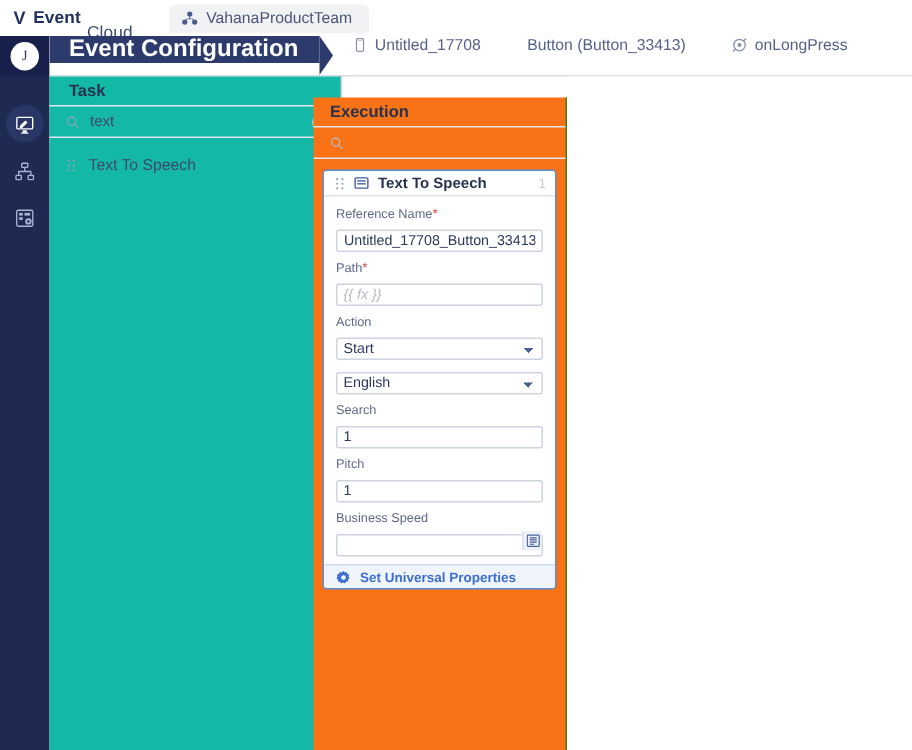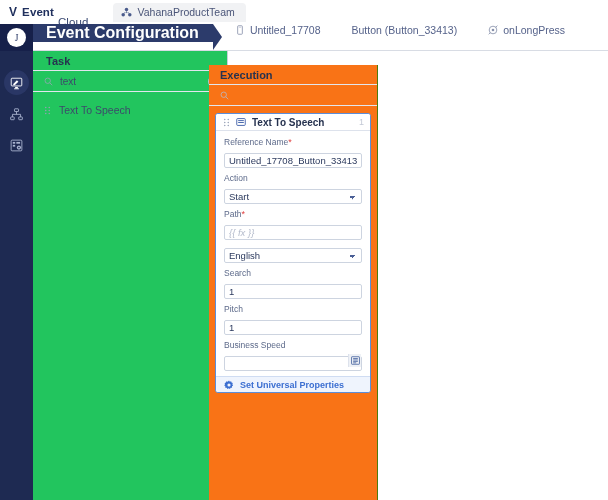--- a/index.html
+++ b/index.html
@@ -94,21 +94,21 @@
     content:""; position:absolute; right:-9px; top:0;
     width:0; height:0;
     border-top:13.5px solid transparent; border-bottom:13.5px solid transparent;
     border-left:9px solid #2c3b6b;
   }
   .crumb-ic { width:10px; height:10px; display:block; flex:none; }
 
   
   .panel-task {
     position:absolute; left:33px; top:51px; width:195px; height:449px;
-    background:#22c55e; border-right:1px solid #c9cfdb;
+    background:#14b8a6; border-right:1px solid #c9cfdb;
   }
   .panel-exec {
     position:absolute; left:209px; top:65px; width:169px; height:449px;
     background:#f97316; border-right:1px solid #4d7c0f;
   }
   .panel-right {
     position:absolute; left:379px; top:51px; width:229px; height:449px;
     background:#ffffff;
   }
 
@@ -358,29 +358,29 @@
         <div class="card-form">
 
           <div class="fgroup">
             <label class="flabel">
               <span>Reference Name</span><span class="req">*</span>
             </label>
             <input class="finput" type="text" value="Untitled_17708_Button_33413_onLo" style="">
           </div>
 
           <div class="fgroup">
-            <label class="flabel">Action</label>
-            <input class="fselect" type="text" readonly="" value="Start" style="">
-          </div>
-
-          <div class="fgroup">
             <label class="flabel">
               <span>Path</span><span class="req">*</span>
             </label>
             <input class="finput" type="text" placeholder="{{ fx }}" style="">
+          </div>
+
+          <div class="fgroup">
+            <label class="flabel">Action</label>
+            <input class="fselect" type="text" readonly="" value="Start" style="">
           </div>
 
           <div class="fgroup">
             <input class="fselect" type="text" readonly="" value="English" style="">
           </div>
 
           <div class="fgroup">
             <label class="flabel">Search</label>
             <input class="finput" type="text" value="1" style="">
           </div>

